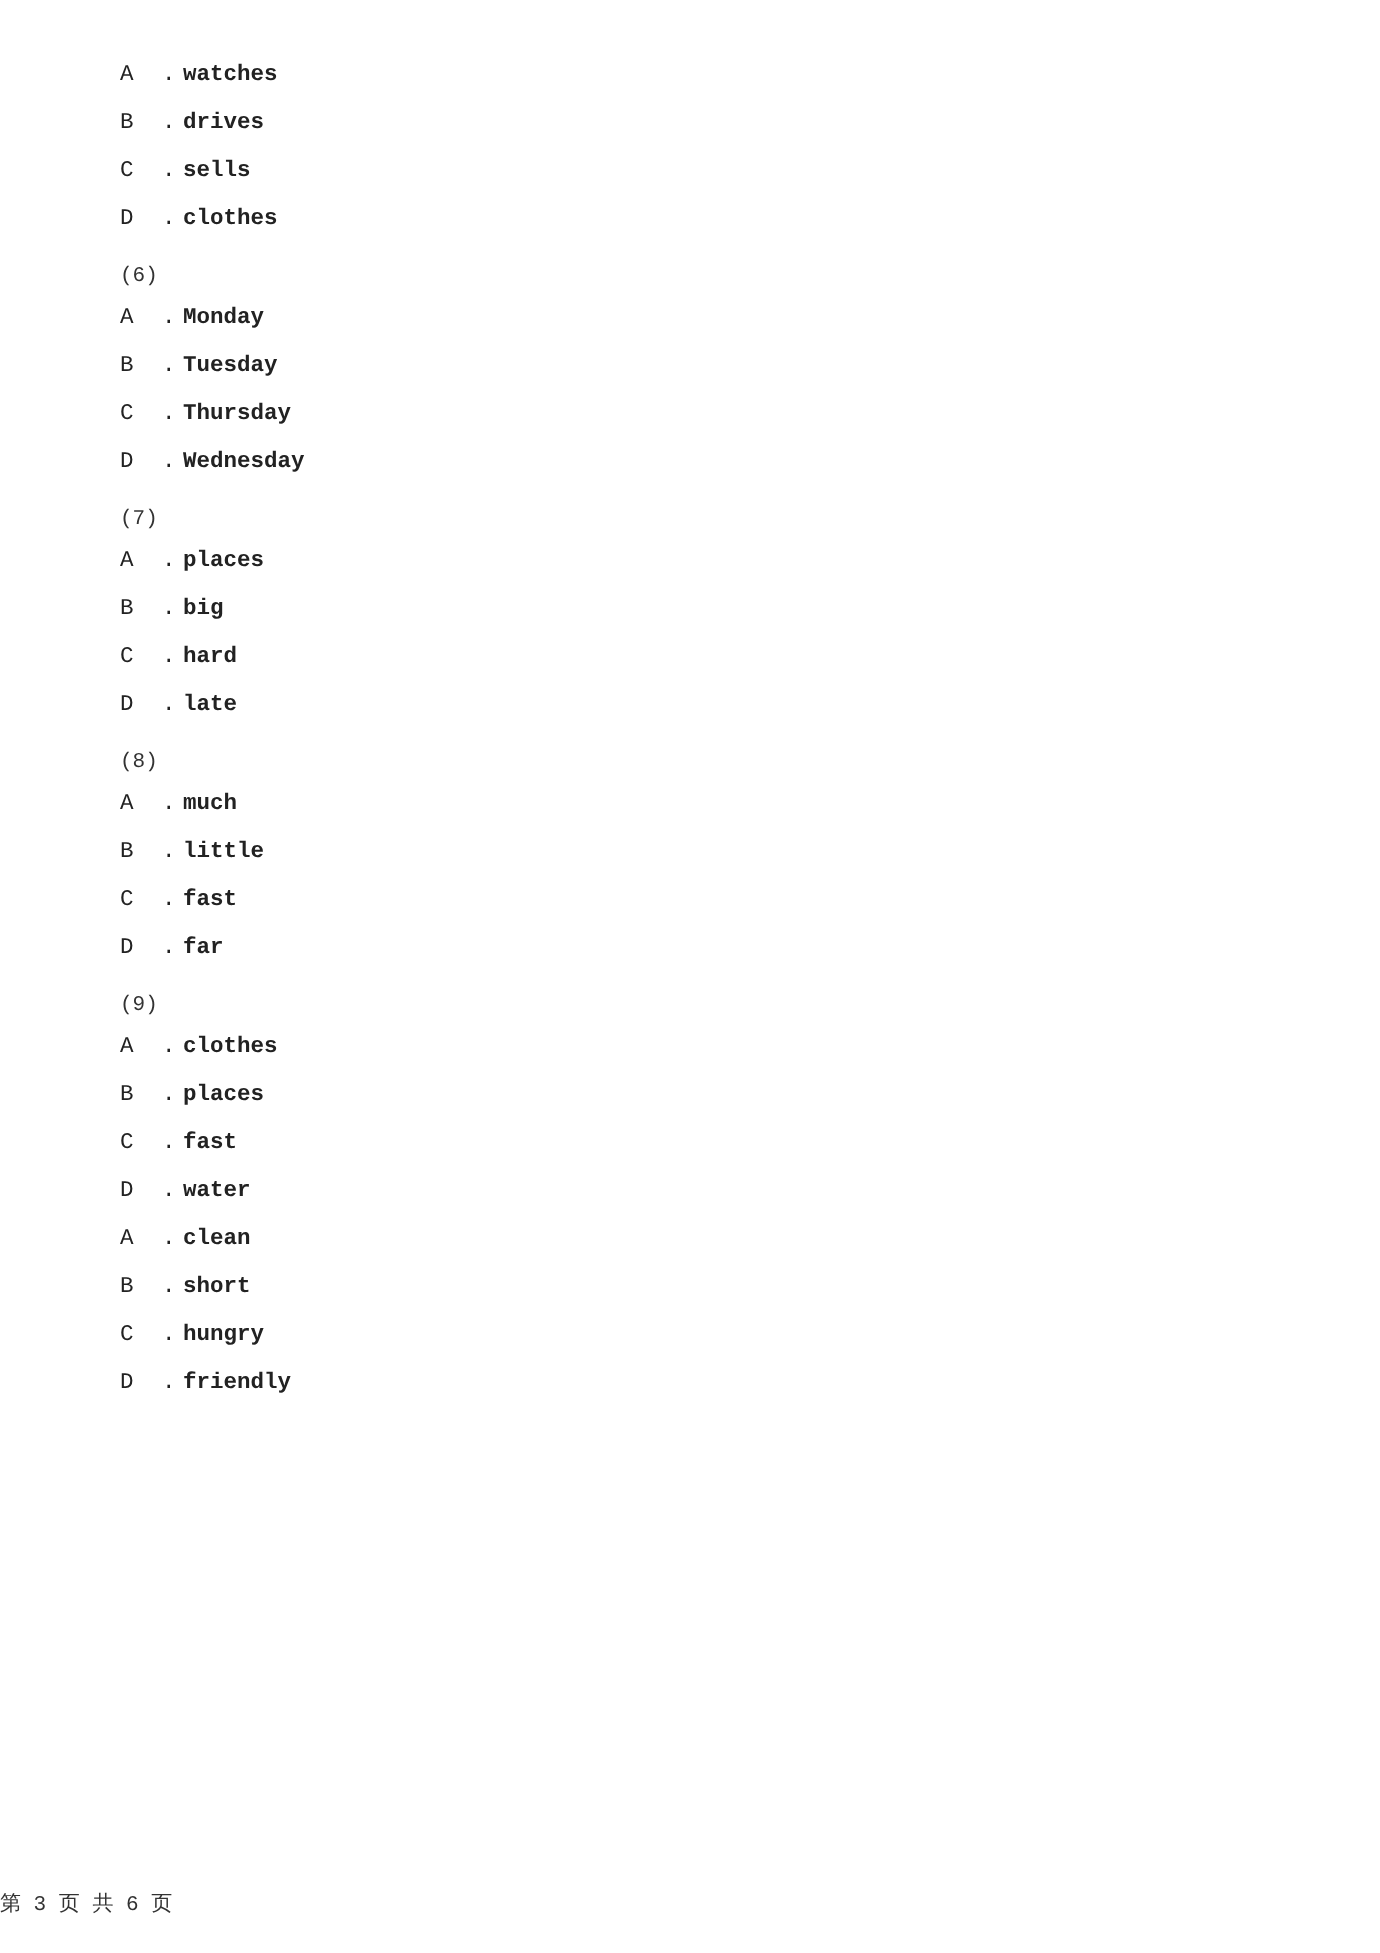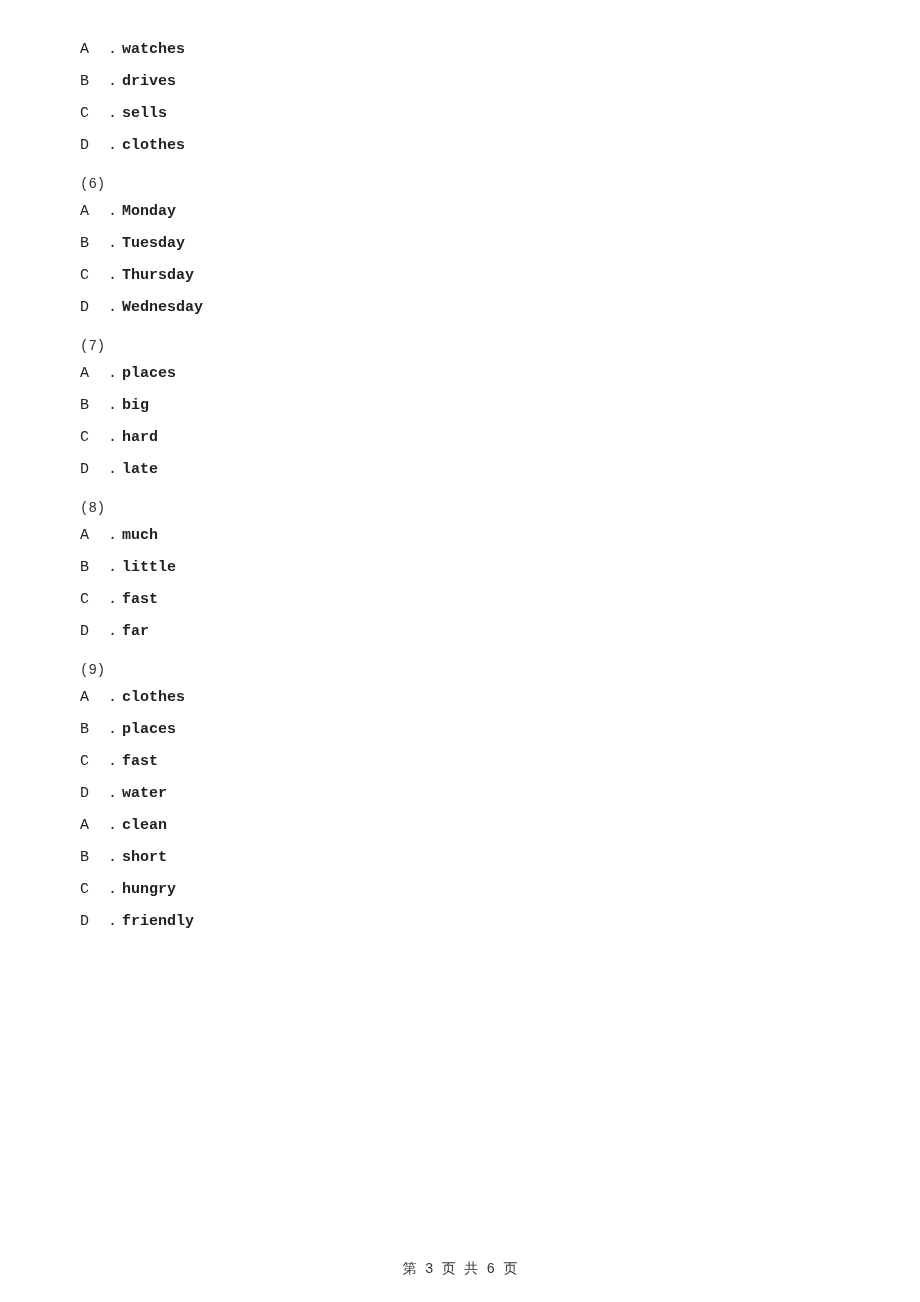--- a/index.html
+++ b/index.html
@@ -39,21 +39,21 @@
       display: inline-block;
     }
     .option-text {
       display: inline-block;
       font-weight: bold;
     }
     .page-footer {
       position: absolute;
       bottom: 24px;
       width: 100%;
-      text-align: center;
+      text-align: left;
       font-size: 14px;
       color: #333;
     }
   </style>
 </head>
 <body>
 
 <div class="content">
 <div>
       <div class="option-row">

